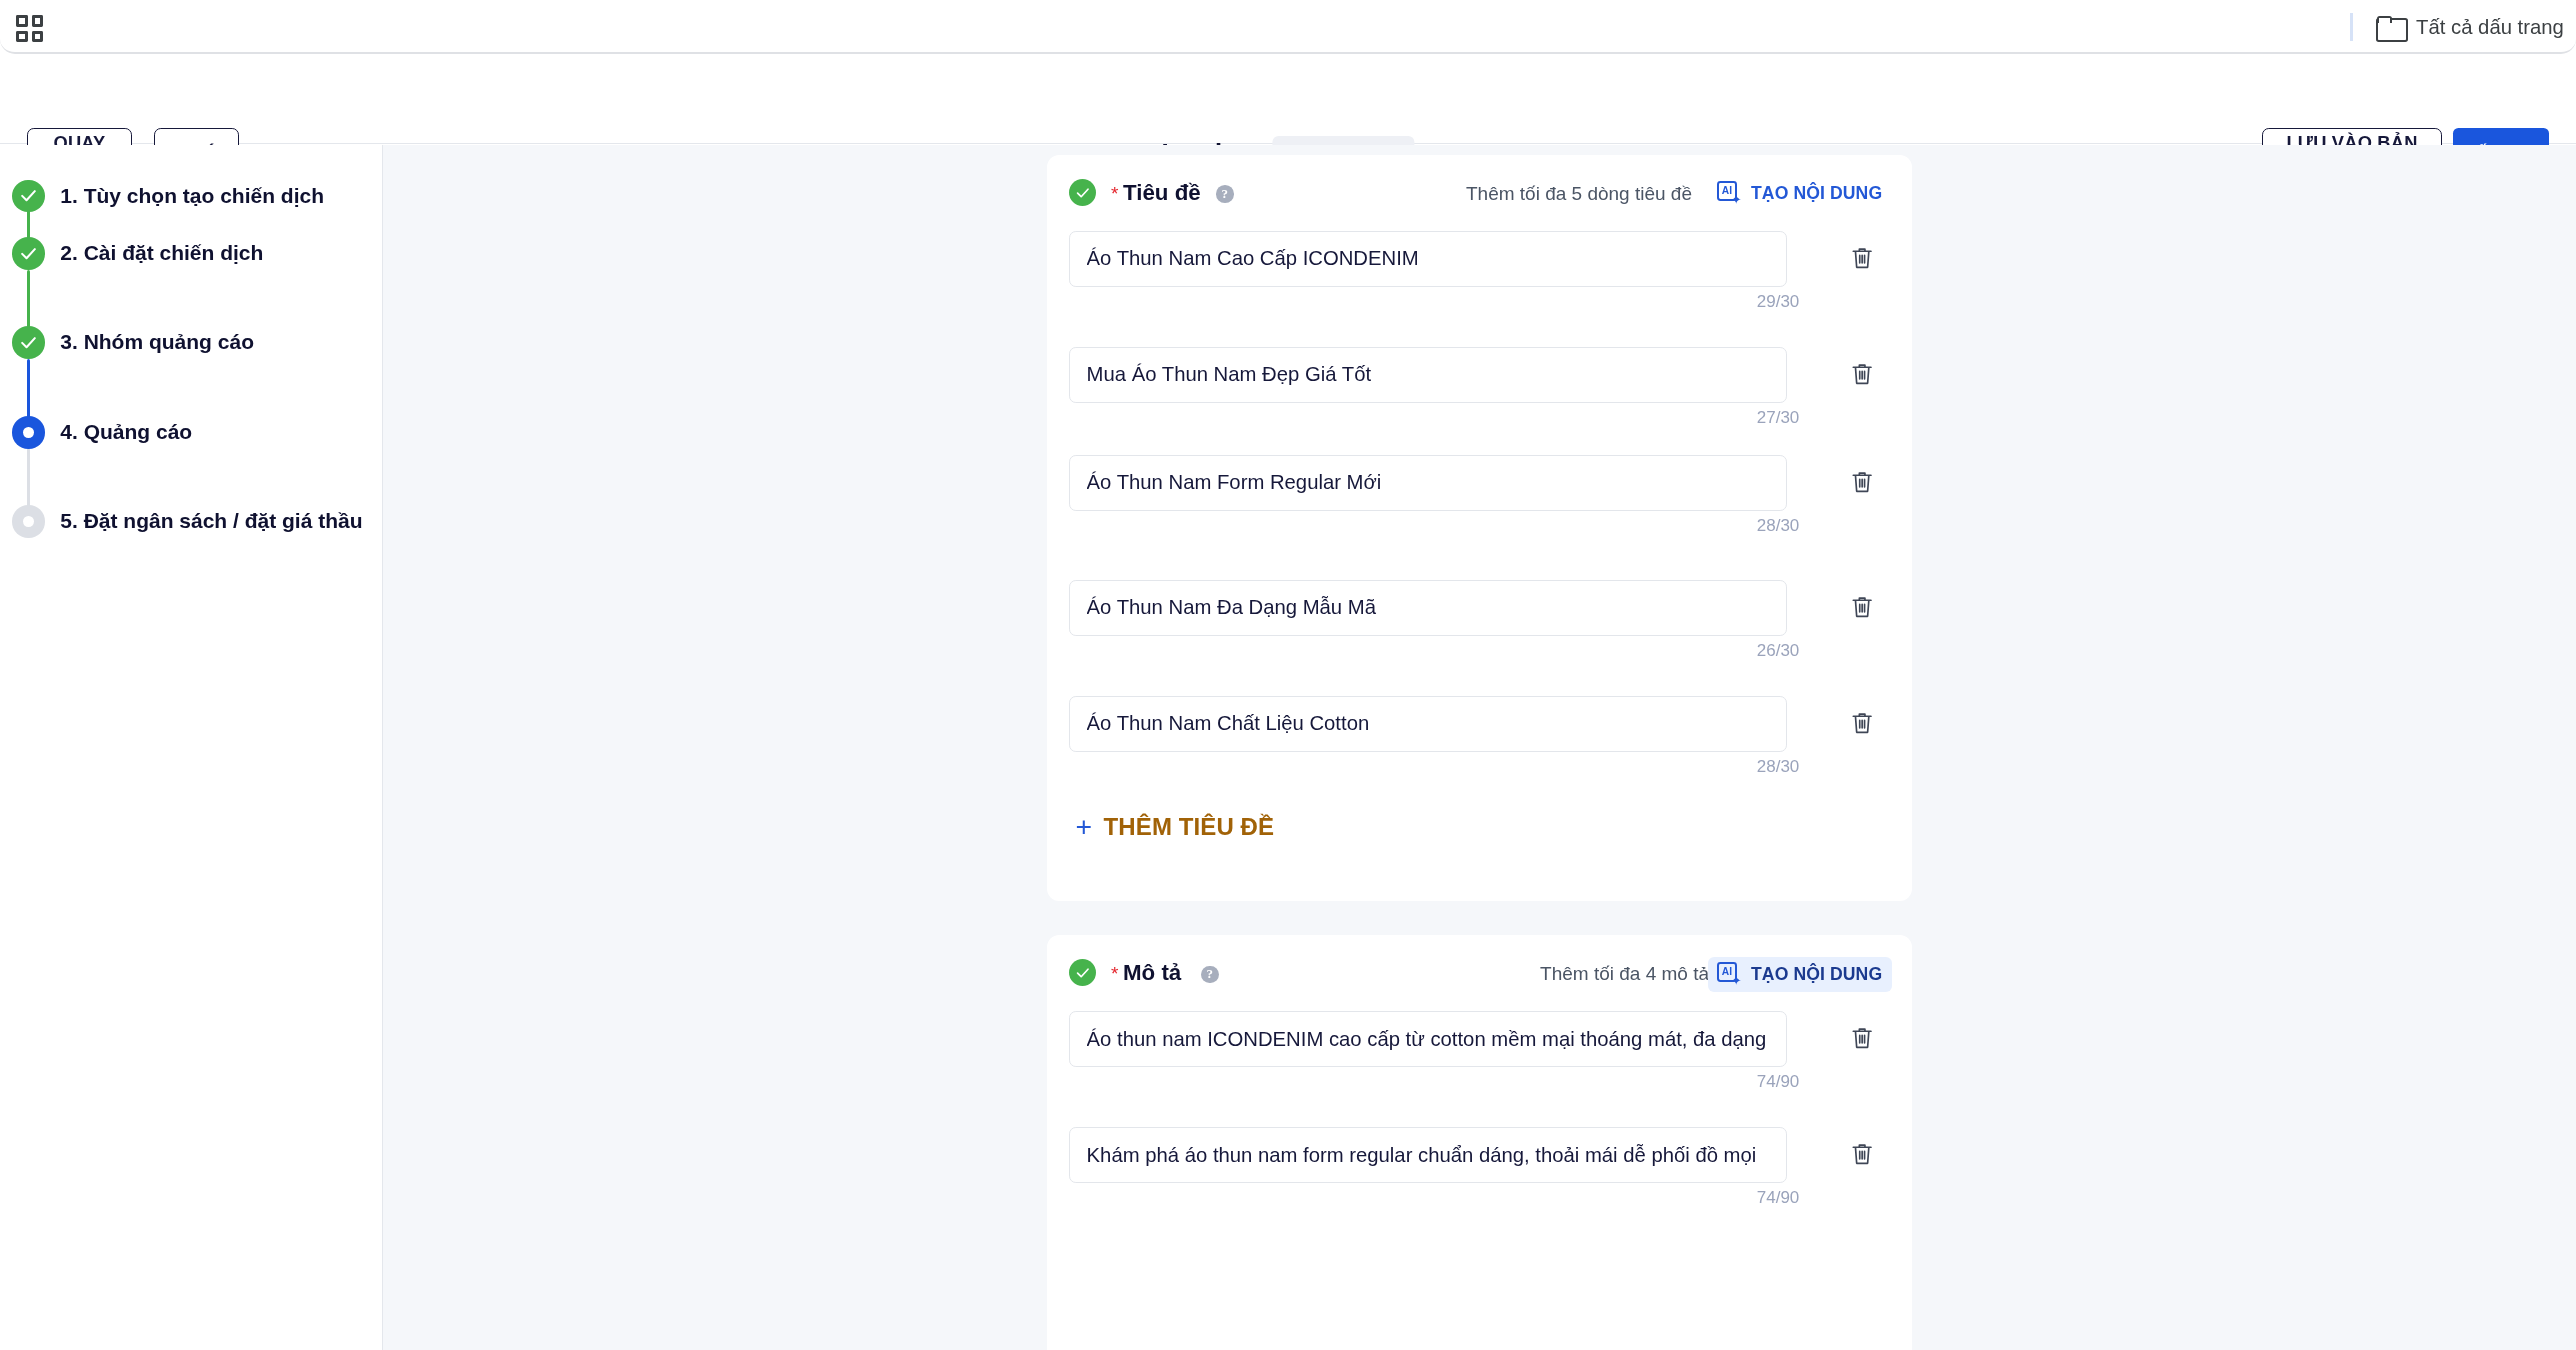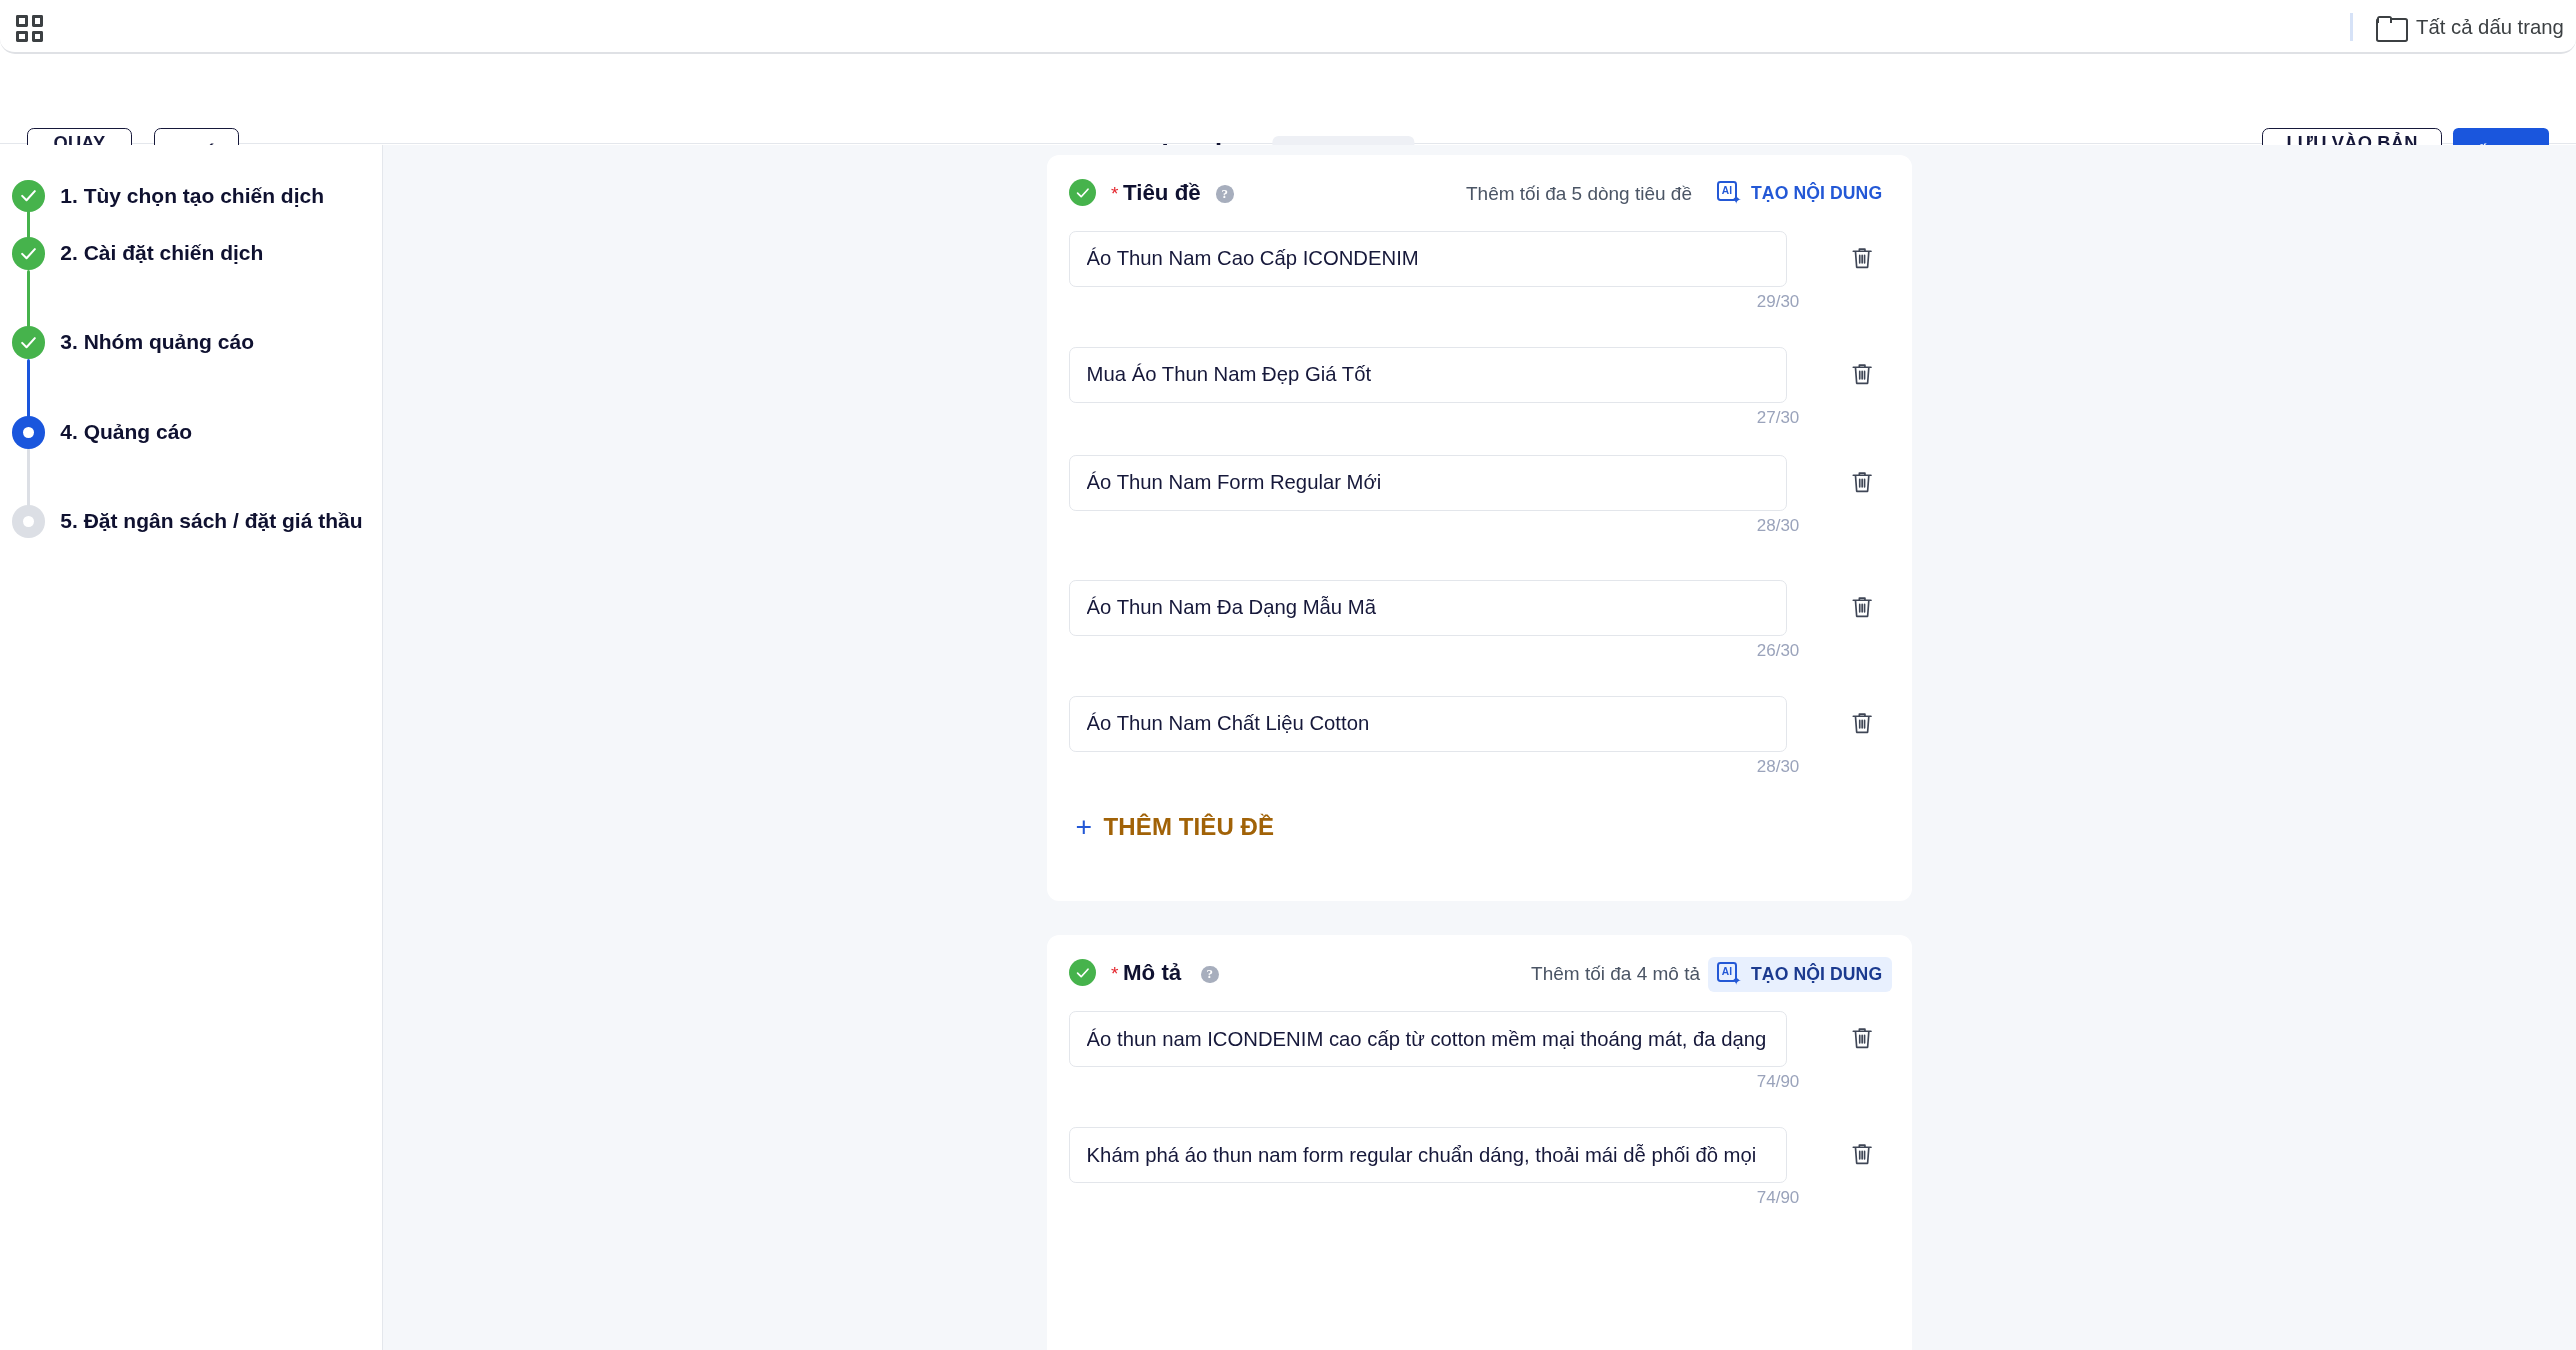--- a/index.html
+++ b/index.html
@@ -149,21 +149,21 @@
     display: flex; align-items: center; justify-content: center;
     font-family: "Liberation Serif", serif;
   }
   #help-titles { left: 169px; }
   #help-desc   { left: 154px; }
 
   .head-hint {
     position: absolute; top: 28.4px; font-size: 19px; color: #4b5565; white-space: nowrap;
   }
   #hint-titles { right: 220px; margin-left: 44px; }
-  #hint-desc   { right: 212px; text-align: center; }
+  #hint-desc   { right: 203px; text-align: center; }
 
   .ai-btn {
     position: absolute; top: 21.7px; right: 20.3px;
     height: 35px; padding: 0 9.5px;
     display: flex; align-items: center; gap: 9.5px;
     border-radius: 6.1px; border: none; background: transparent;
     cursor: pointer;
     justify-content: center;
   }
   .ai-btn.hovered { background: #e8f0fe; }

